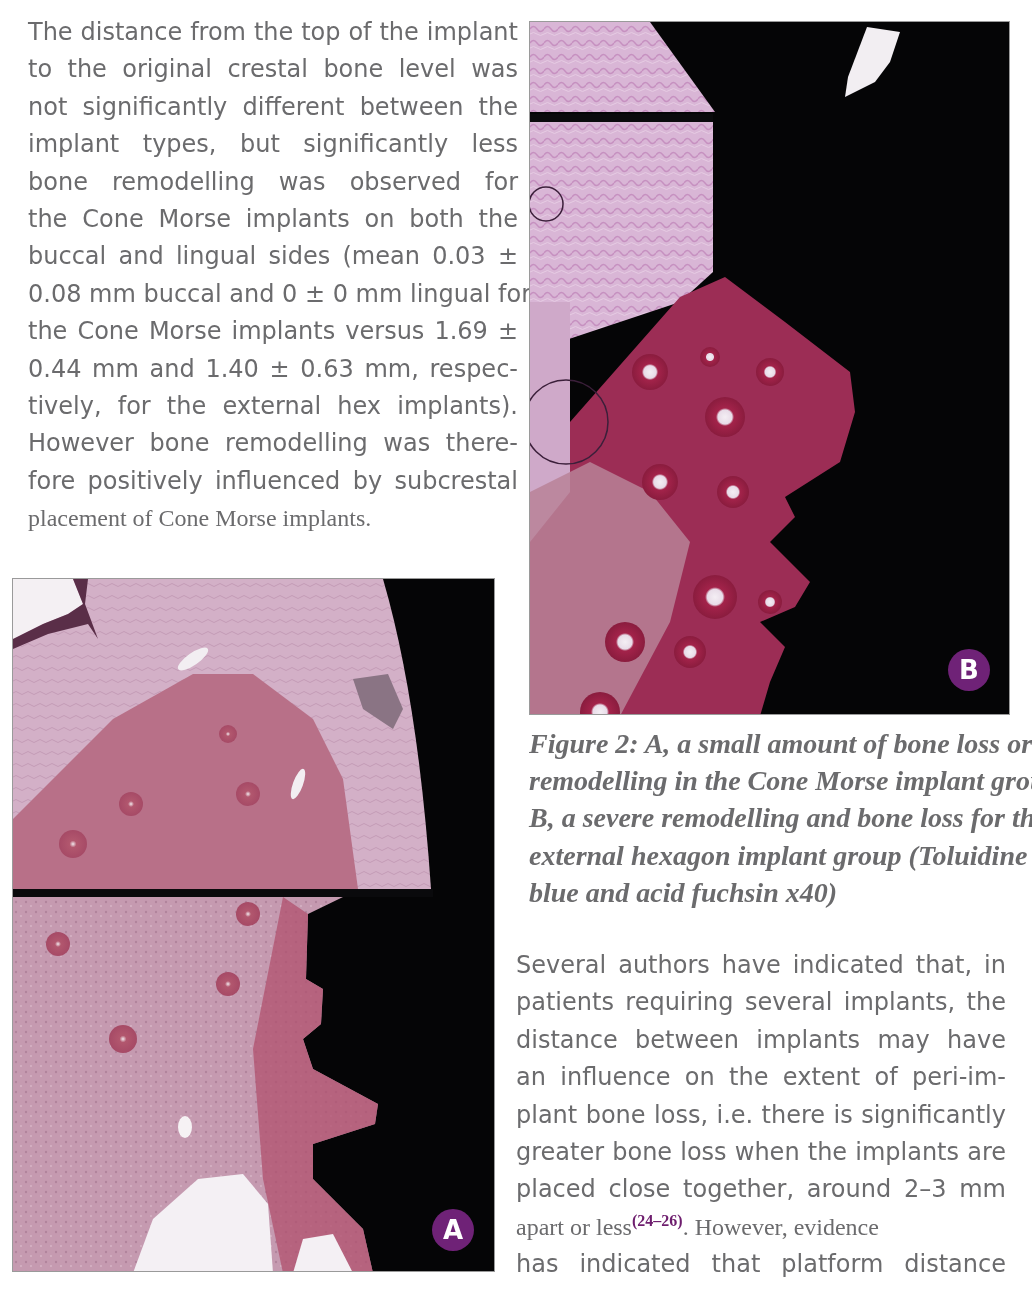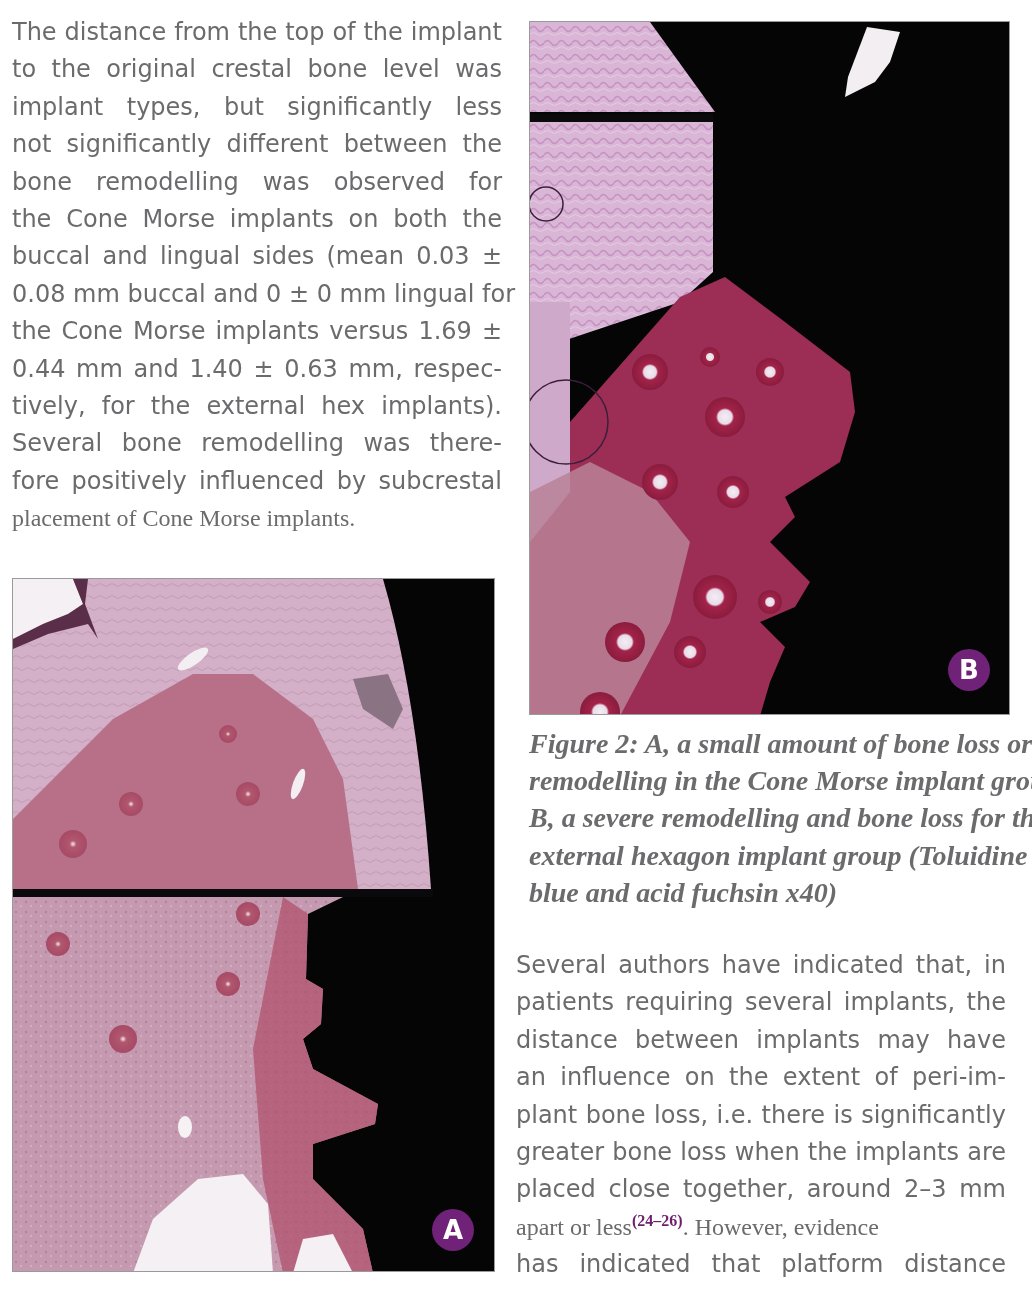--- a/index.html
+++ b/index.html
@@ -1,47 +1,47 @@
 <!DOCTYPE html>
 <html><head>
 <meta charset="utf-8">
 <style>
   html,body{margin:0;padding:0;background:#ffffff;}
   body{width:1032px;height:1296px;position:relative;overflow:hidden;font-family:"DejaVu Sans","Liberation Sans",sans-serif;}
   .col-text{position:absolute;color:#6b6b6d;font-size:24px;line-height:37.4px;}
-  .col-left{left:12px;top:14px;width:490px;}
+  .col-left{left:28px;top:14px;width:490px;}
   .col-right-body{left:516px;top:947px;width:490px;}
   .line{display:block;white-space:nowrap;text-align:justify;text-align-last:justify;}
   .line.last{text-align-last:left;font-family:Liberation Serif, serif;}
   .caption{position:absolute;left:529px;top:725px;width:490px;color:#6b6b6d;font-size:28px;line-height:37.2px;font-style:italic;font-weight:bold;font-family:"DejaVu Sans","Liberation Sans",sans-serif;}
   .cite{color:#6e1e6e;font-size:16px;font-weight:bold;vertical-align:super;line-height:0;margin-top:42px;}
   .figure{position:absolute;border:1px solid #9a9a9a;overflow:hidden;box-sizing:border-box;background:#050506;}
   .fig-a{left:12px;top:578px;width:483px;height:694px;}
   .fig-b{left:529px;top:21px;width:481px;height:694px;}
   .badge{position:absolute;width:42px;height:42px;border-radius:50%;background:#6f2277;color:#ffffff;font-weight:bold;font-size:26px;line-height:42px;text-align:center;font-family:"DejaVu Sans","Liberation Sans",sans-serif;}
   .fig-a .badge{left:419px;top:630px;}
   .fig-b .badge{left:418px;top:627px;}
   svg{display:block;}
 </style>
 </head>
 <body>
 
 <div class="col-text col-left">
   <span class="line">The distance from the top of the implant</span>
   <span class="line">to the original crestal bone level was</span>
+  <span class="line">not significantly different between the</span>
   <span class="line">implant types, but significantly less</span>
-  <span class="line">not significantly different between the</span>
   <span class="line">bone remodelling was observed for</span>
   <span class="line">the Cone Morse implants on both the</span>
   <span class="line">buccal and lingual sides (mean 0.03 ±</span>
   <span class="line">0.08 mm buccal and 0 ± 0 mm lingual for</span>
   <span class="line">the Cone Morse implants versus 1.69 ±</span>
   <span class="line">0.44 mm and 1.40 ± 0.63 mm, respec-</span>
   <span class="line">tively, for the external hex implants).</span>
-  <span class="line">Several bone remodelling was there-</span>
+  <span class="line">However bone remodelling was there-</span>
   <span class="line">fore positively influenced by subcrestal</span>
   <span class="line last">placement of Cone Morse implants.</span>
 </div>
 
 <div class="figure fig-b">
   <svg width="481" height="694" viewBox="0 0 481 694">
     <defs>
       <pattern id="fibB" width="14" height="14" patternUnits="userSpaceOnUse">
         <rect width="14" height="14" fill="#d9b6d6"></rect>
         <path d="M0 7 Q3.5 2 7 7 T14 7" stroke="#c690c0" stroke-width="1.4" fill="none"></path>

